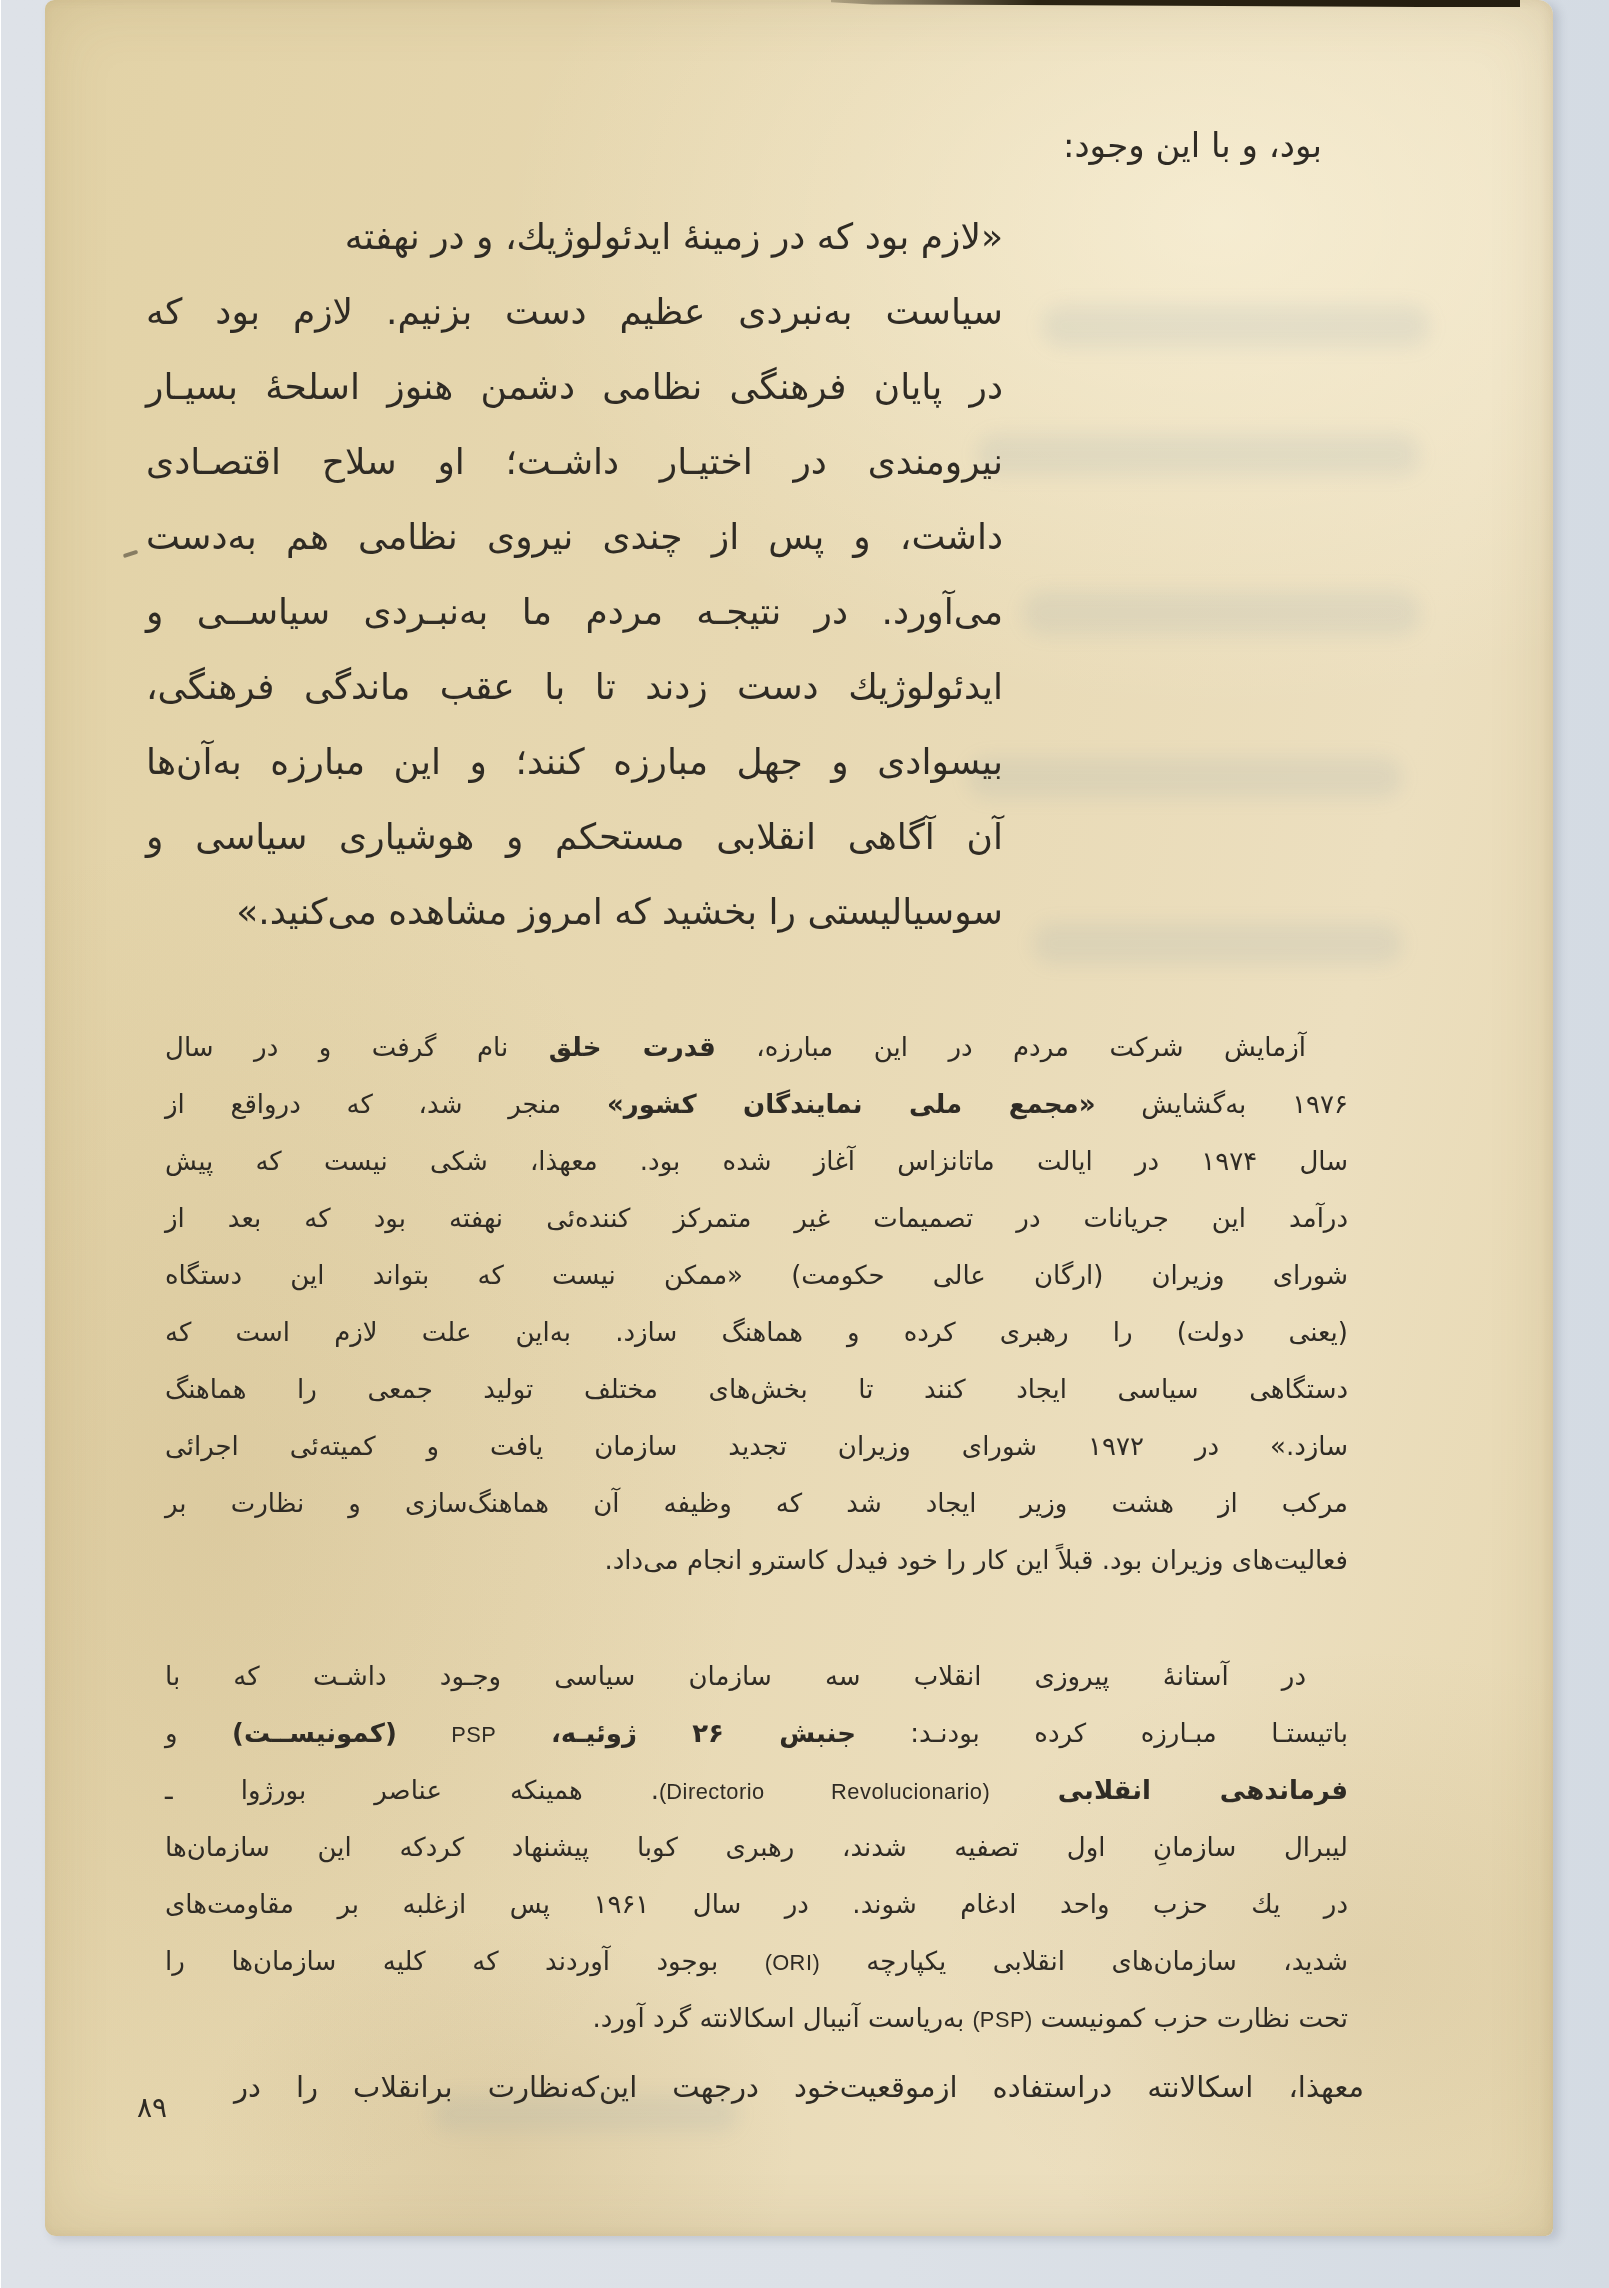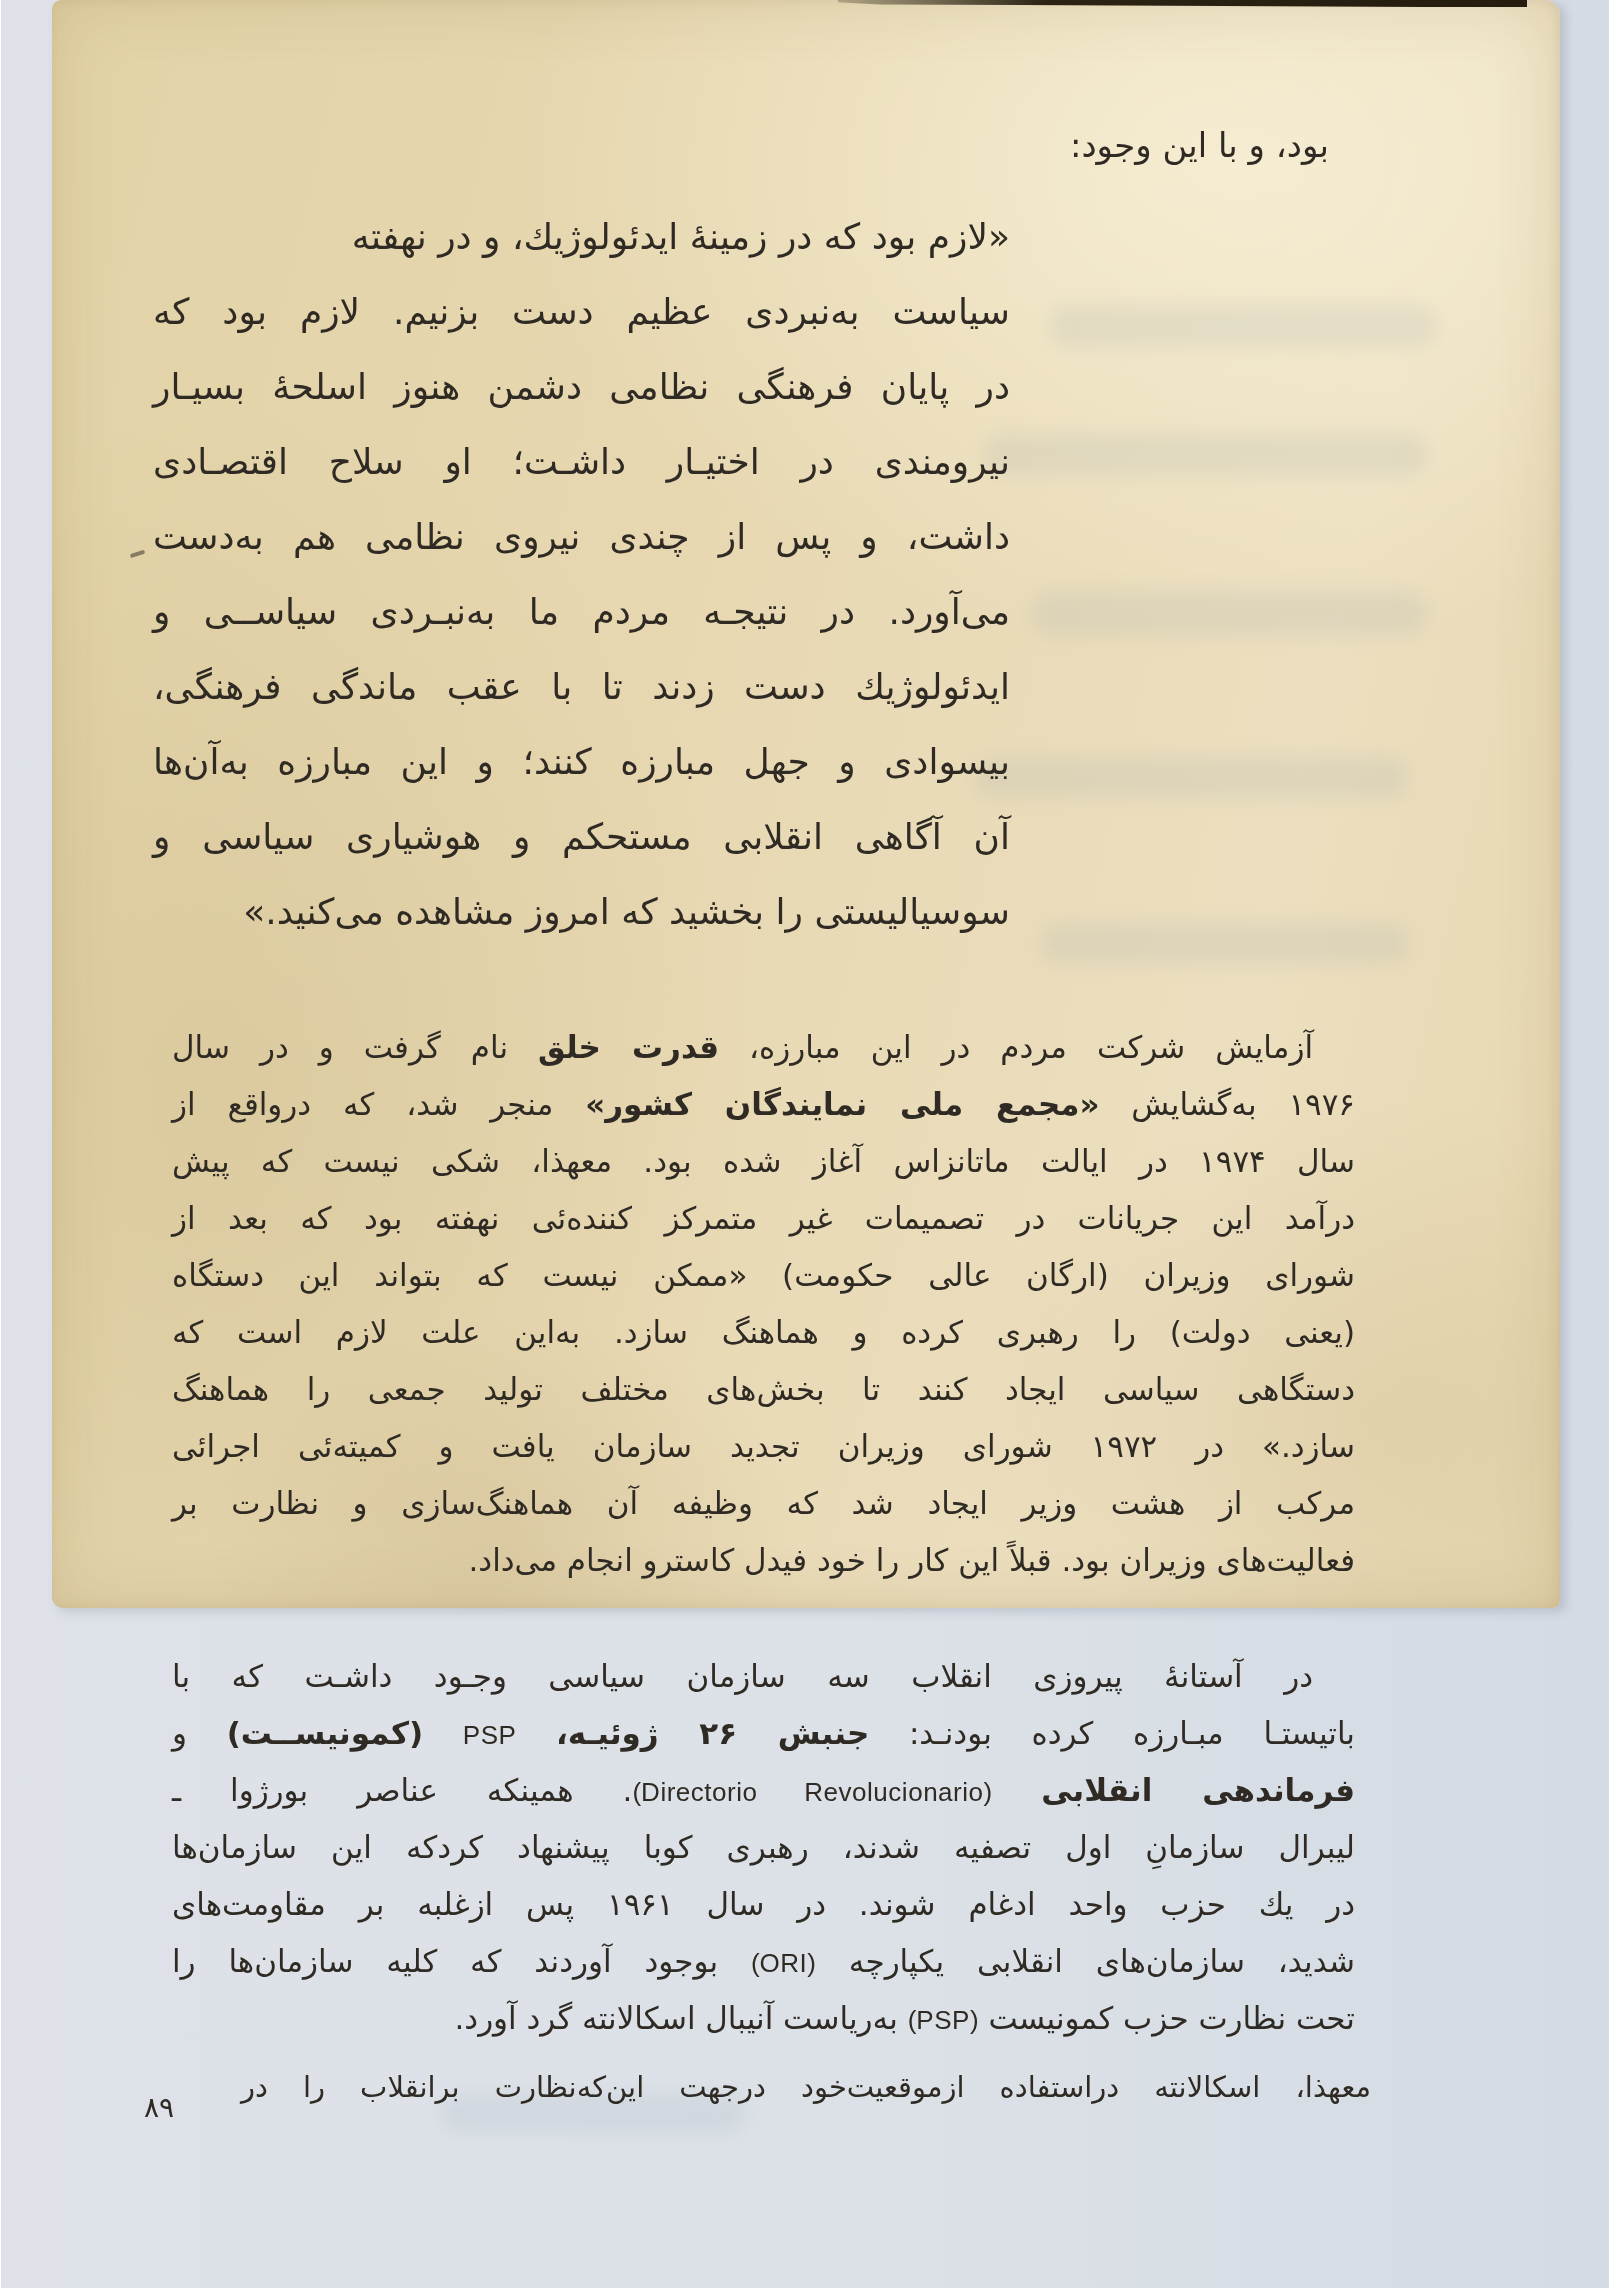--- a/index.html
+++ b/index.html
@@ -6,22 +6,22 @@
     margin:0; padding:0;
     width:1610px; height:2289px;
     overflow:hidden;
     background:linear-gradient(90deg,#dee2e8 0%,#dce1e7 55%,#d4dbe3 100%);
     font-family:"DejaVu Sans", sans-serif;
   }
   .scan{ position:relative; width:1610px; height:2289px; }
 
   
   .page{
-    position:absolute; left:52px; top:0;
-    width:1508px; height:1608px;
+    position:absolute; left:45px; top:0;
+    width:1508px; height:2236px;
     border-radius:9.2px 14.8px 7.4px 11px;
     background:
       radial-gradient(1154px 784px at 78% 10%, rgba(255,249,228,.55), transparent 62%),
       radial-gradient(877px 1154px at 12% 68%, rgba(158,128,66,.13), transparent 60%),
       radial-gradient(701px 517px at 88% 88%, rgba(150,118,58,.10), transparent 62%),
       radial-gradient(461px 351px at 30% 96%, rgba(140,110,55,.12), transparent 65%),
       linear-gradient(103deg,#e2d2a6 0%,#e7d8b2 42%,#ecdfbf 76%,#e6d7b0 100%);
     box-shadow:
       inset 0 0 65px rgba(118,92,42,.16),
       inset -2.8px 0 11px rgba(118,92,42,.10),
@@ -56,21 +56,21 @@
     text-justify:inter-word;
     overflow:visible;
   }
   .block .ln.short{ text-align-last:right; }
   .block .ln.indent{ padding-right:42px; }
 
   .quote-block{ top:199px; right:550px; left:101px; }
   .quote-block .ln{ height:75px; line-height:75px; font-size:36px; }
 
   .para{ right:205px; left:120px; }
-  .para .ln{ height:57px; line-height:57px; font-size:31px; }
+  .para .ln{ height:57px; line-height:57px; font-size:26px; }
   .para-1{ top:1019px; }
   .para-2{ top:1648px; }
 
   b,.b{ font-weight:700; }
   .lat{
     font-family:"Liberation Sans", sans-serif;
     font-size:.84em; letter-spacing:0.5px;
   }
 
   .footer-line{

